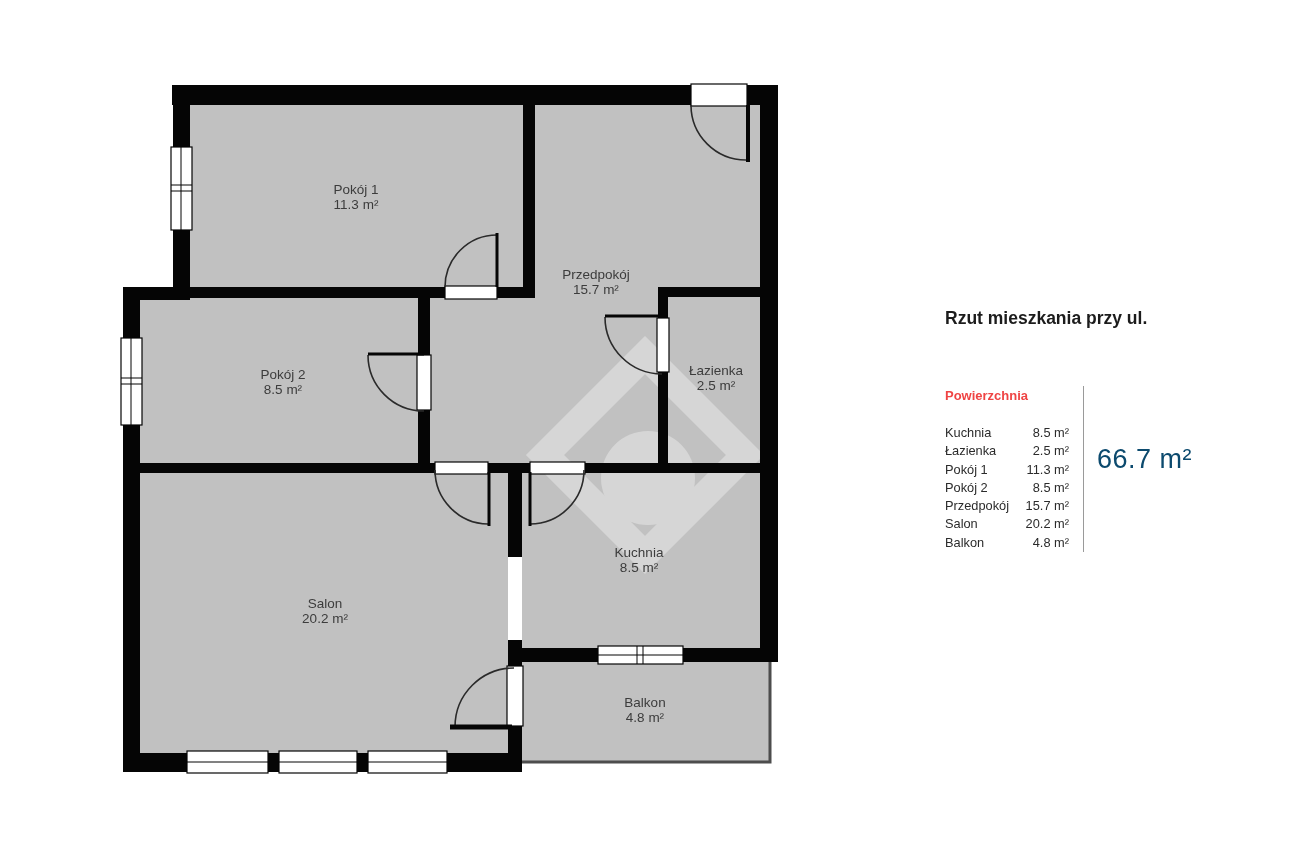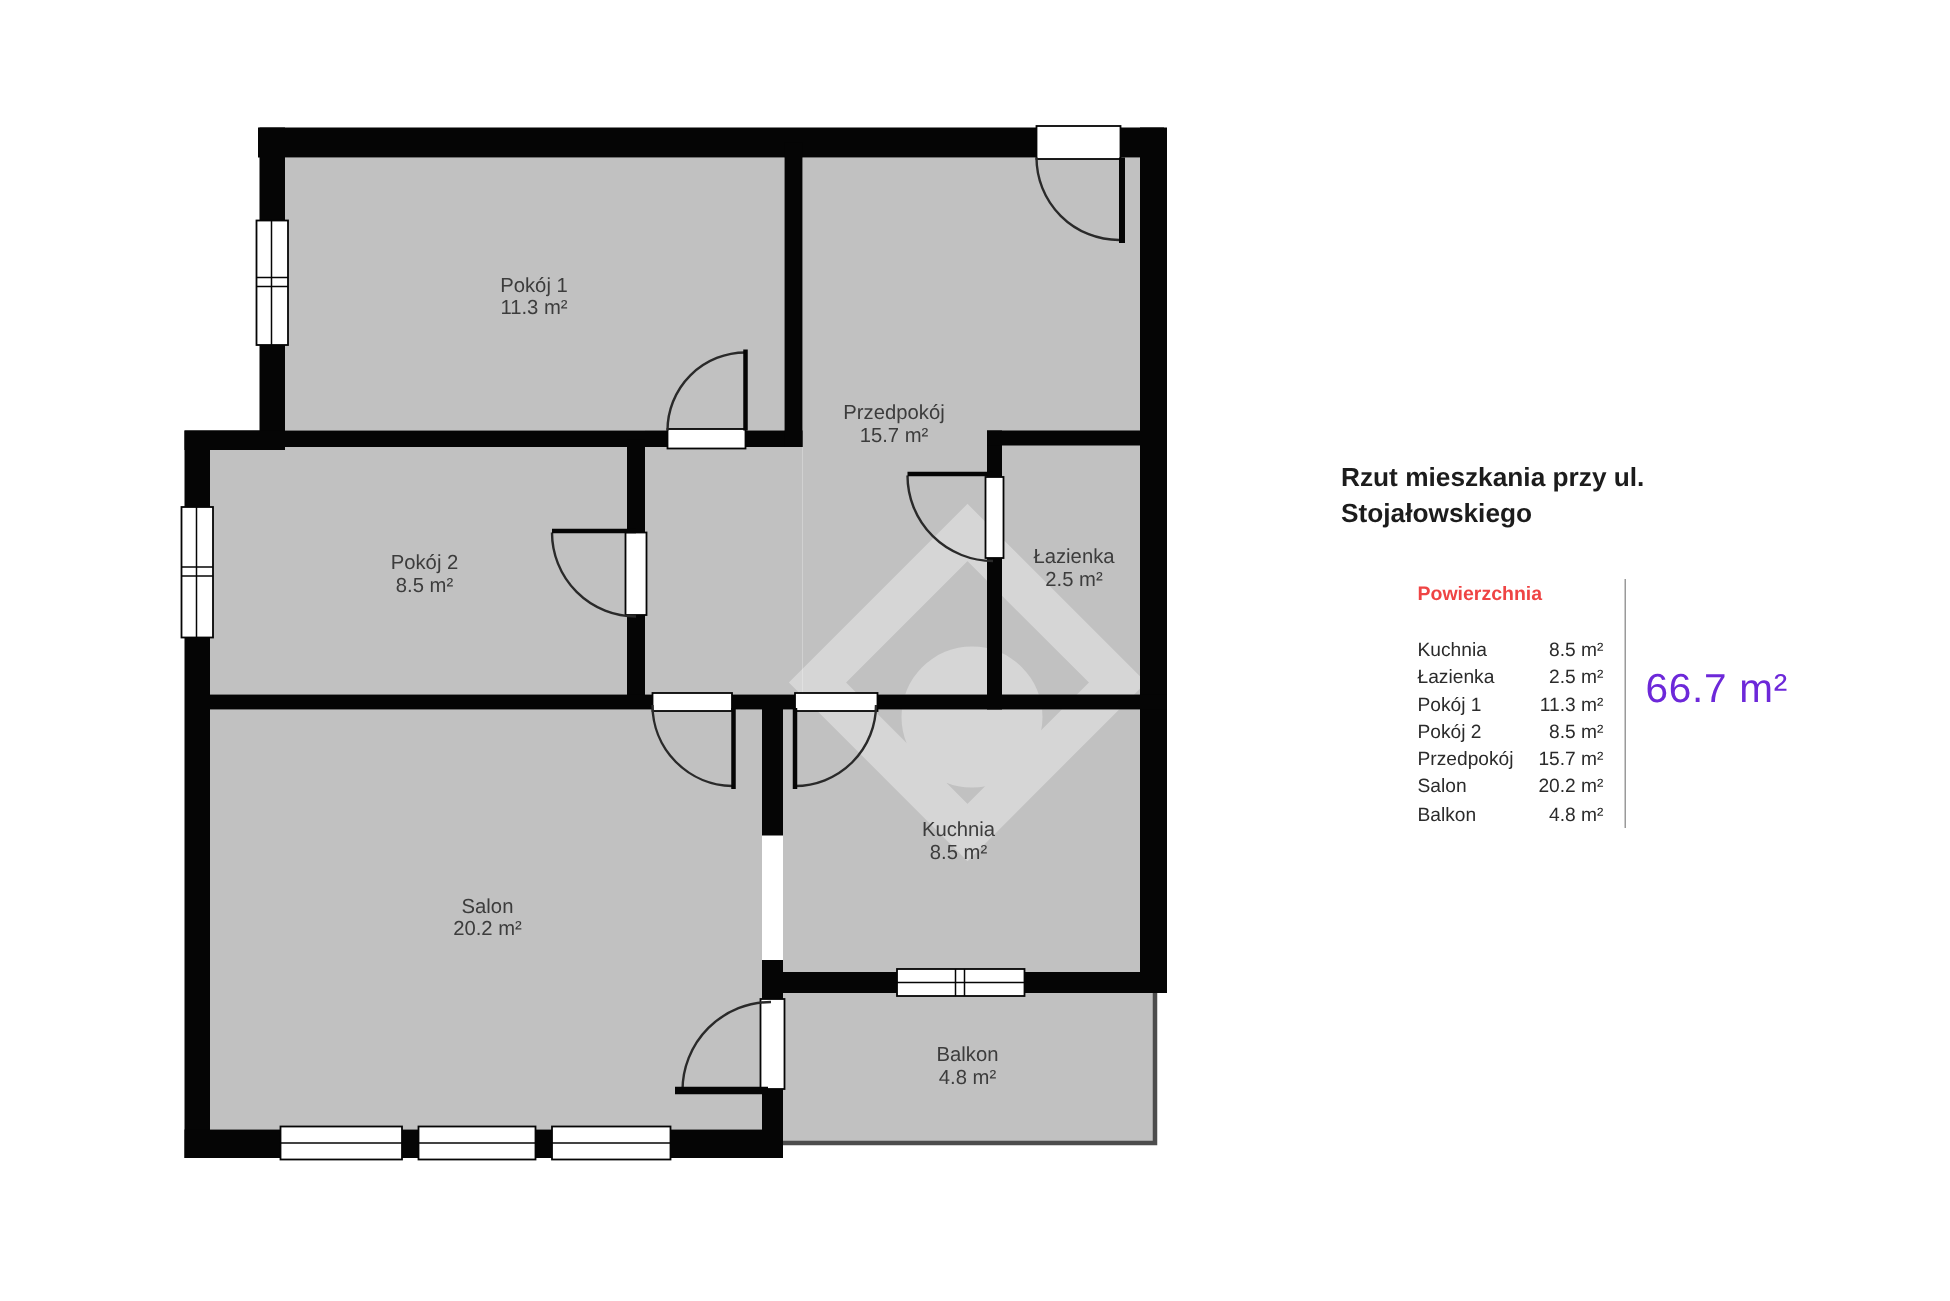--- a/index.html
+++ b/index.html
@@ -8,40 +8,40 @@
     font-family:"Liberation Sans", sans-serif;
   }
   .plan-svg{position:absolute;left:0;top:0;}
   .room-label{
     position:absolute;transform:translate(-50%,-50%);
     text-align:center;color:#3c3c3c;font-size:13.5px;line-height:1.08;
     white-space:nowrap;pointer-events:none;
   }
   .room-label .area{display:block;}
   .panel-title{
-    position:absolute;left:894px;top:306px;width:220px;
+    position:absolute;left:945px;top:306px;width:220px;
     font-size:17.5px;font-weight:700;color:#1c1c1c;line-height:24px;
   }
   .section-label{
     position:absolute;left:945px;top:388px;
     font-size:13px;font-weight:700;color:#ef4444;
   }
   .legend{
     position:absolute;left:945px;top:424px;width:124px;
   }
   .legend-row{
     display:flex;justify-content:space-between;
     font-size:12.8px;color:#2b2b2b;line-height:18.3px;
   }
   .divider{
     position:absolute;left:1083px;top:386px;width:1px;height:166px;background:#9a9a9a;
   }
   .total-area{
     position:absolute;left:1097px;top:444px;
-    font-size:27px;color:#6d28d9;letter-spacing:0.5px;
+    font-size:27px;color:#0c4a6e;letter-spacing:0.5px;
   }
 </style>
 </head>
 <body>
 
 <div class="canvas">
 
   <svg class="plan-svg" width="1300" height="867" viewBox="0 0 1300 867">
 
     <defs>
@@ -165,21 +165,20 @@
     <span>Kuchnia</span>
     <span class="area">8.5 m²</span>
   </div>
   <div class="room-label" style="left:645px;top:711px">
     <span>Balkon</span>
     <span class="area">4.8 m²</span>
   </div>
 
   <div class="panel-title">
     <div>Rzut mieszkania przy ul.</div>
-    <div>Stojałowskiego</div>
   </div>
 
   <div class="section-label">Powierzchnia</div>
 
   <div class="legend">
     <div class="legend-row">
       <span>Kuchnia</span>
       <span>8.5 m²</span>
     </div>
     <div class="legend-row">

